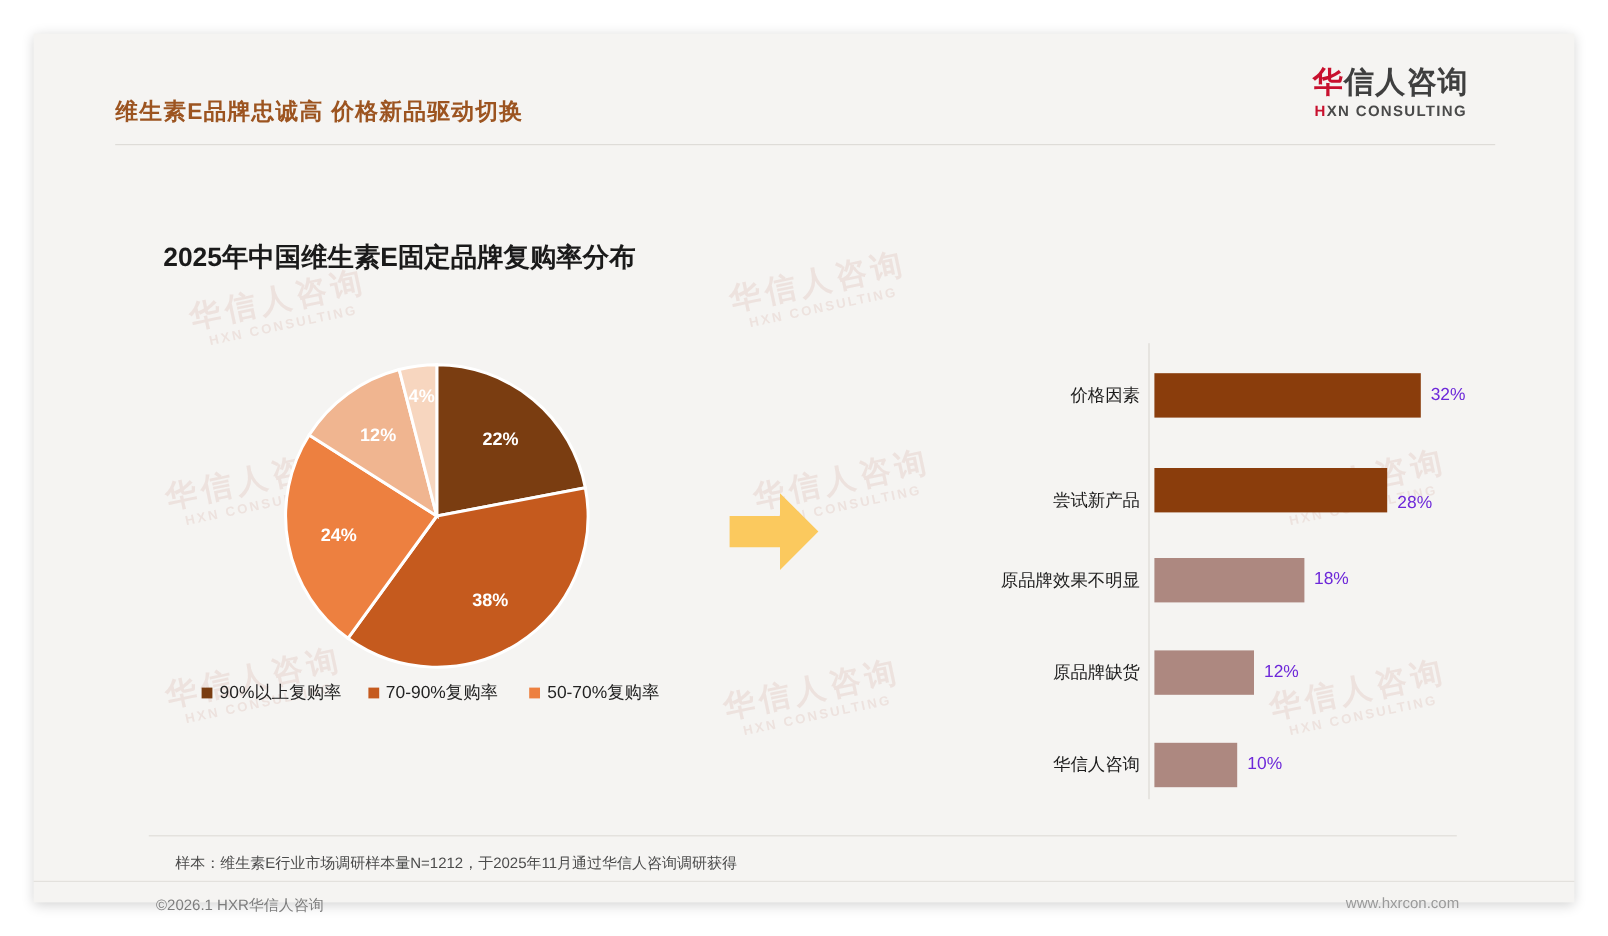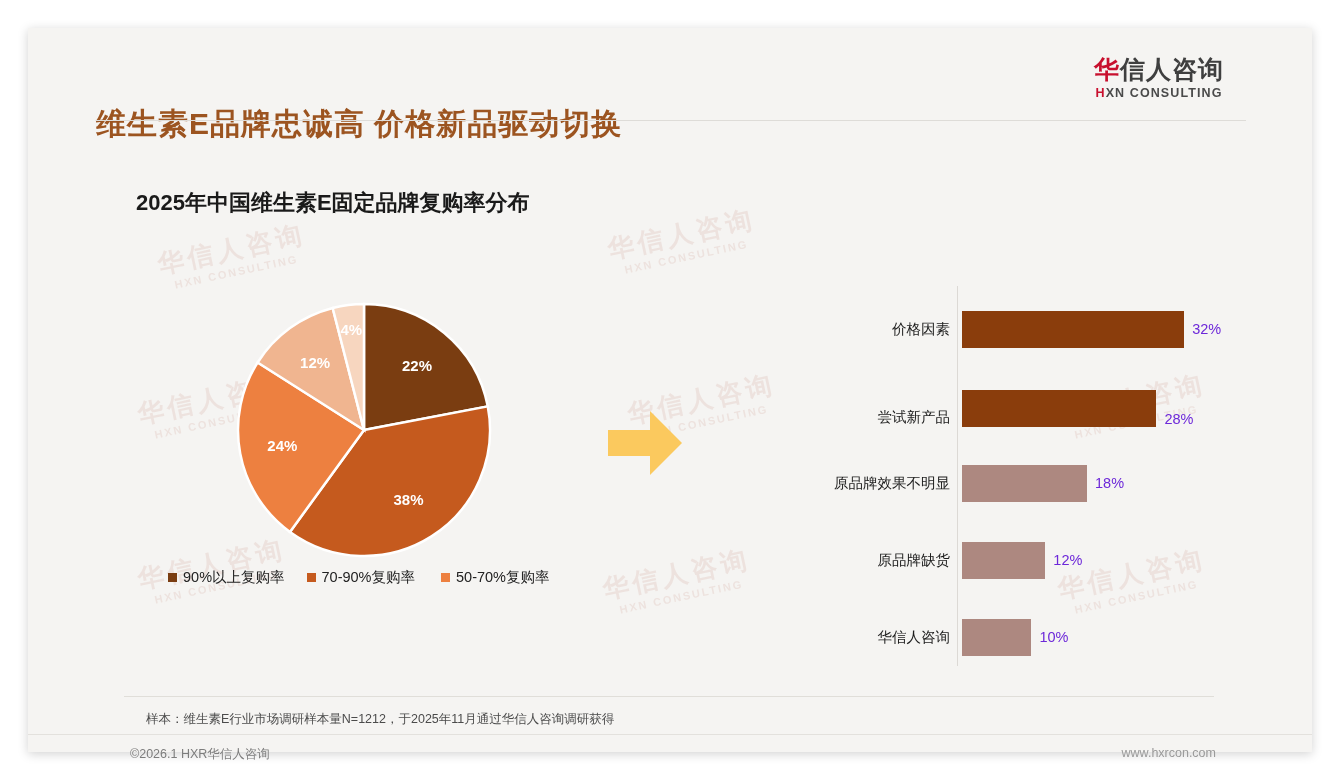--- a/index.html
+++ b/index.html
@@ -18,26 +18,25 @@
   }
 
   
   #header {
     position: absolute;
     left: 0; top: 0; width: 100%; height: 92px;
   }
   #slide-title {
     position: absolute;
     left: 68px; top: 52px;
-    font-size: 30px;
+    font-size: 19px;
     font-weight: bold;
     color: #9c5420;
     letter-spacing: 1px;
     white-space: nowrap;
-    margin-top: 24px;
   }
   #header-rule {
     position: absolute;
     left: 68px; top: 92px;
     width: 1150px; height: 1px;
     background: #dedcd8;
   }
   #logo-block {
     position: absolute;
     right: 68px; top: 28px;
@@ -71,21 +70,21 @@
   .wm .wm-cn { font-size: 26px; letter-spacing: 4px; display:block; }
   .wm .wm-en { font-size: 11px; letter-spacing: 2px; display:block; }
 
   
   .panel-title {
     position: absolute;
     font-size: 22px; font-weight: bold;
     color: #1a1a1a;
     white-space: nowrap;
   }
-  #left-title  { left: 108px; top: 160px; }
+  #left-title  { left: 108px; top: 172px; }
   #right-title { left: 768px; top: 172px; }
 
   
   #pie-wrap {
     position: absolute;
     left: 207px; top: 273px;
     width: 258px; height: 258px;
   }
   #pie-svg { display: block; }
   .pie-lbl {

